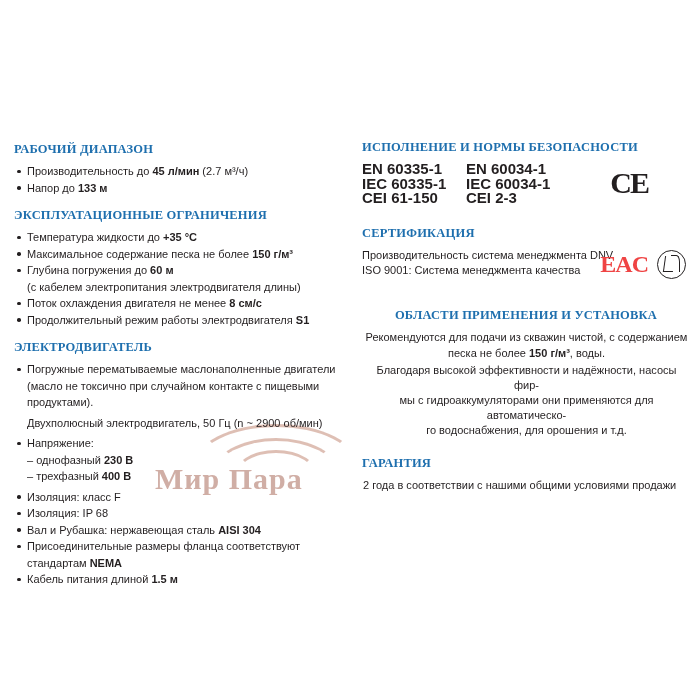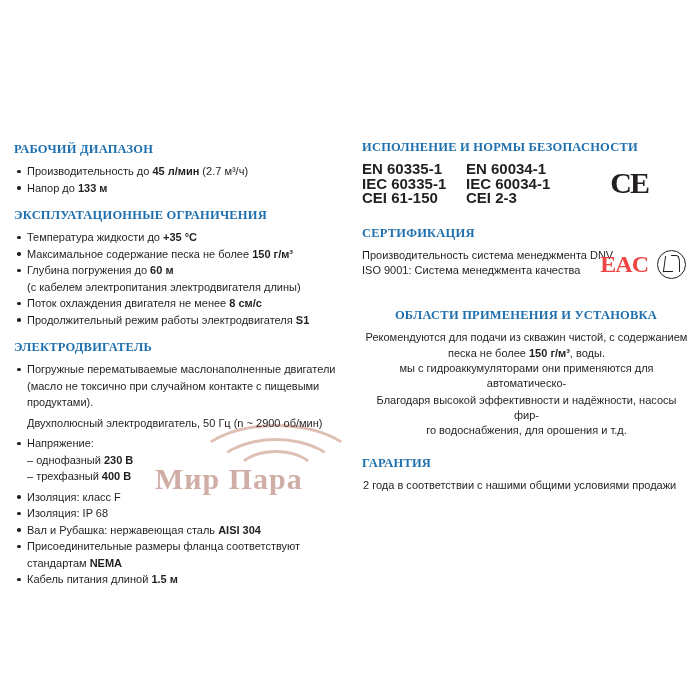--- a/index.html
+++ b/index.html
@@ -270,22 +270,22 @@
           <div class="eac-mark">EAC</div>
           <div class="ukr-mark"></div>
         </div>
       </div>
     </div>
 
     <div class="block" style="margin-top:18px;text-align:center;">
       <h2 class="section-title">ОБЛАСТИ ПРИМЕНЕНИЯ И УСТАНОВКА</h2>
       <p class="para">Рекомендуются для подачи из скважин чистой, с содержанием</p>
       <p class="para"><span>песка не более </span><b>150 г/м³</b><span>, воды.</span></p>
+      <p class="para" style="margin-top:3px;">Благодаря высокой эффективности и надёжности, насосы фир-</p>
       <p class="para">мы с гидроаккумуляторами они применяются для автоматическо-</p>
-      <p class="para" style="margin-top:3px;">Благодаря высокой эффективности и надёжности, насосы фир-</p>
       <p class="para">го водоснабжения, для орошения и т.д.</p>
     </div>
 
     <div class="block" style="margin-top:18px;">
       <h2 class="section-title">ГАРАНТИЯ</h2>
       <p class="para">2 года в соответствии с нашими общими условиями продажи</p>
     </div>
 
   </div>
 

